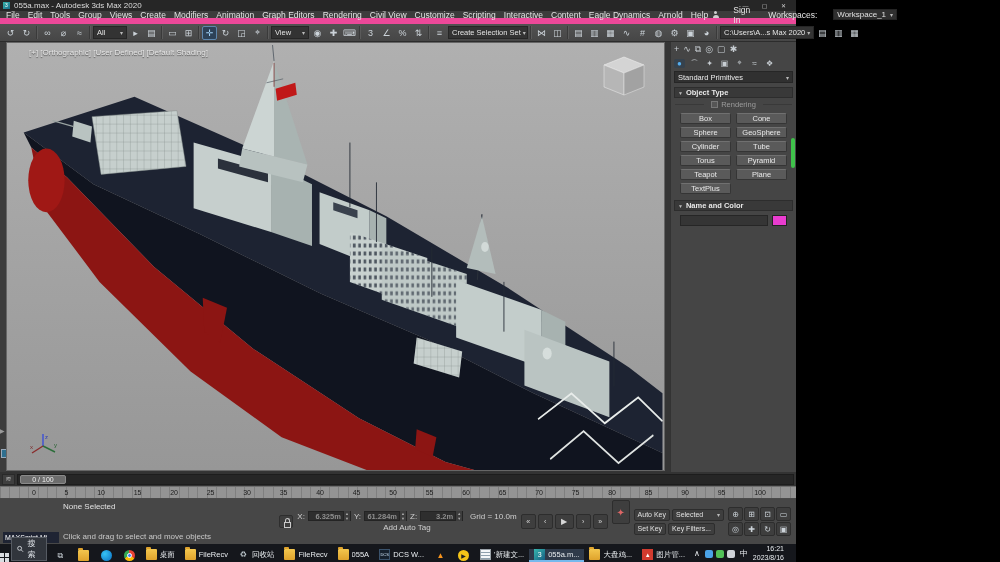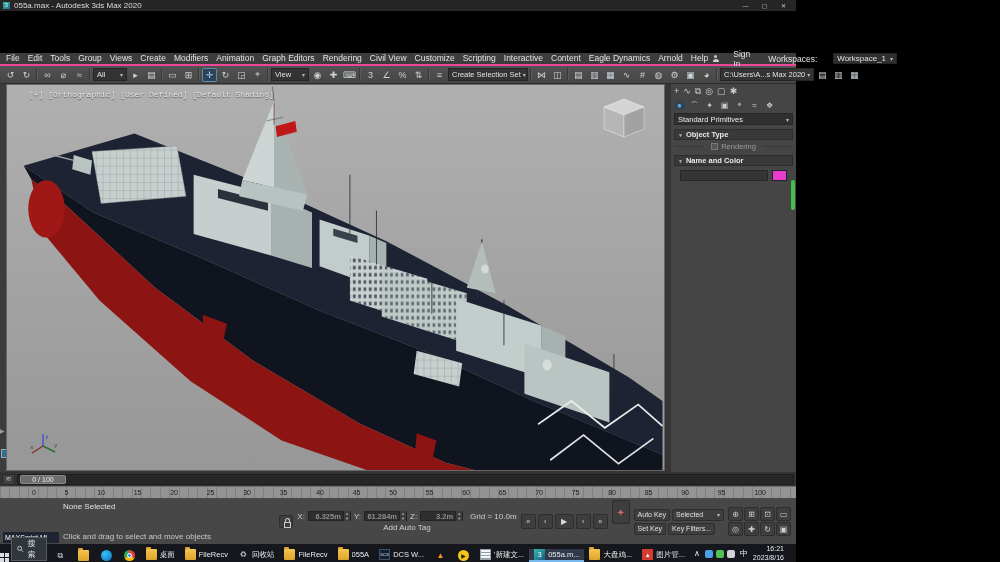--- a/index.html
+++ b/index.html
@@ -10,22 +10,22 @@
   
   .titlebar { height:11px; background:#262626; color:#dcdcdc; display:flex; align-items:center;
               font-size:8px; padding:0 3px; flex:0 0 auto; }
   .app-logo { width:7px; height:7px; background:linear-gradient(135deg,#36b3a8,#1b6f8c); margin-right:4px;
               color:#fff; font-size:5px; line-height:7px; text-align:center; }
   .win-btns { margin-left:auto; display:flex; }
   .win-btn { width:19px; height:11px; display:flex; align-items:center; justify-content:center;
              font-size:6px; color:#cfcfcf; }
 
   
-  .menubar { height:13px; background:#3c3c3c; color:#e4e4e4; display:flex; 
-             font-size:8.5px; padding:0 2px; flex:0 0 auto; border-bottom:2px solid #ec4899;margin-top:42px; }
+  .menubar { height:13px; background:#3c3c3c; color:#e4e4e4; display:flex; align-items:center;
+             font-size:8.5px; padding:0 2px; flex:0 0 auto; border-bottom:6px solid #ec4899; }
   .menu-item { padding:0 4px; white-space:nowrap; }
   .menu-right { margin-left:auto; display:flex; align-items:center; gap:16px; padding-right:2px; }
   .person-icon { width:7px; height:7px; position:relative; display:inline-block; }
   .person-icon::before { content:''; position:absolute; top:0; left:2px; width:3px; height:3px;
                          border-radius:50%; background:#cfcfcf; }
   .person-icon::after { content:''; position:absolute; bottom:0; left:0.5px; width:6px; height:3px;
                         border-radius:3px 3px 0 0; background:#cfcfcf; }
   .ws-dd { background:#2f2f2f; border:1px solid #242424; padding:0 3px; height:11px;
            display:flex; align-items:center; gap:4px; font-size:8px; color:#e0e0e0; }
   .caret { font-size:6px; color:#b9b9b9; }
@@ -42,21 +42,21 @@
            justify-content:space-between; gap:2px; padding:0 3px; color:#e2e2e2; font-size:7.5px;
            white-space:nowrap; overflow:hidden; flex:0 0 auto; }
 
   
   .main { flex:1 1 auto; display:flex; background:#353535; min-height:0; }
   .leftstrip { width:6px; background:#3c3c3c; position:relative; flex:0 0 auto; }
   .strip-arrow { position:absolute; bottom:38px; left:0; color:#9a9a9a; font-size:6px; }
   .strip-tab { position:absolute; bottom:14px; left:1px; width:9px; height:9px; background:#2e6f8f;
                border:1px solid #9ab; }
   .viewport { flex:1 1 auto; position:relative; border:1px solid #666; margin:0 5px 1px 0;
-              background:linear-gradient(#b0b0b0,#979797); overflow:hidden; min-width:0;font-family:Liberation Mono, monospace; }
+              background:linear-gradient(#b0b0b0,#979797); overflow:hidden; min-width:0; }
   .vp-label { position:absolute; top:5px; left:22px; font-size:8px; color:#e6e6e6;
               text-shadow:0 1px 1px rgba(40,40,40,.7); z-index:3; }
   .ship-svg { position:absolute; inset:0; width:100%; height:100%; }
   .viewcube { position:absolute; top:10px; right:14px; width:52px; height:46px; z-index:3; }
   .axis-tripod { position:absolute; bottom:12px; left:22px; width:30px; height:26px; z-index:3; }
 
   
   .cmdpanel { width:126px; flex:0 0 auto; background:#454545; position:relative; color:#dcdcdc;
               display:flex; flex-direction:column; font-size:8px; border-left:1px solid #333; }
   .cp-tabs, .cp-cats { display:flex; align-items:center; height:14px; padding:0 3px; gap:4px; }
@@ -413,20 +413,33 @@
       <div class="rollout-hd">
         <span class="caret">▼</span>
         <span>Object Type</span>
       </div>
       <div class="autogrid-row">
         <span class="rule"></span>
         <span class="cbx"></span>
         <span>Rendering</span>
         <span class="rule"></span>
       </div>
+      <div class="obj-grid" id="obj-grid">
+          <div class="obj-btn">Box</div>
+          <div class="obj-btn">Cone</div>
+          <div class="obj-btn">Sphere</div>
+          <div class="obj-btn">GeoSphere</div>
+          <div class="obj-btn">Cylinder</div>
+          <div class="obj-btn">Tube</div>
+          <div class="obj-btn">Torus</div>
+          <div class="obj-btn">Pyramid</div>
+          <div class="obj-btn">Teapot</div>
+          <div class="obj-btn">Plane</div>
+          <div class="obj-btn">TextPlus</div>
+        </div>
 
       <div class="rollout-hd">
         <span class="caret">▼</span>
         <span>Name and Color</span>
       </div>
       <div class="nc-row">
         <div class="nc-input"></div>
         <div class="nc-swatch" id="nc-swatch" style="background: rgb(233, 60, 207);"></div>
       </div>
 

